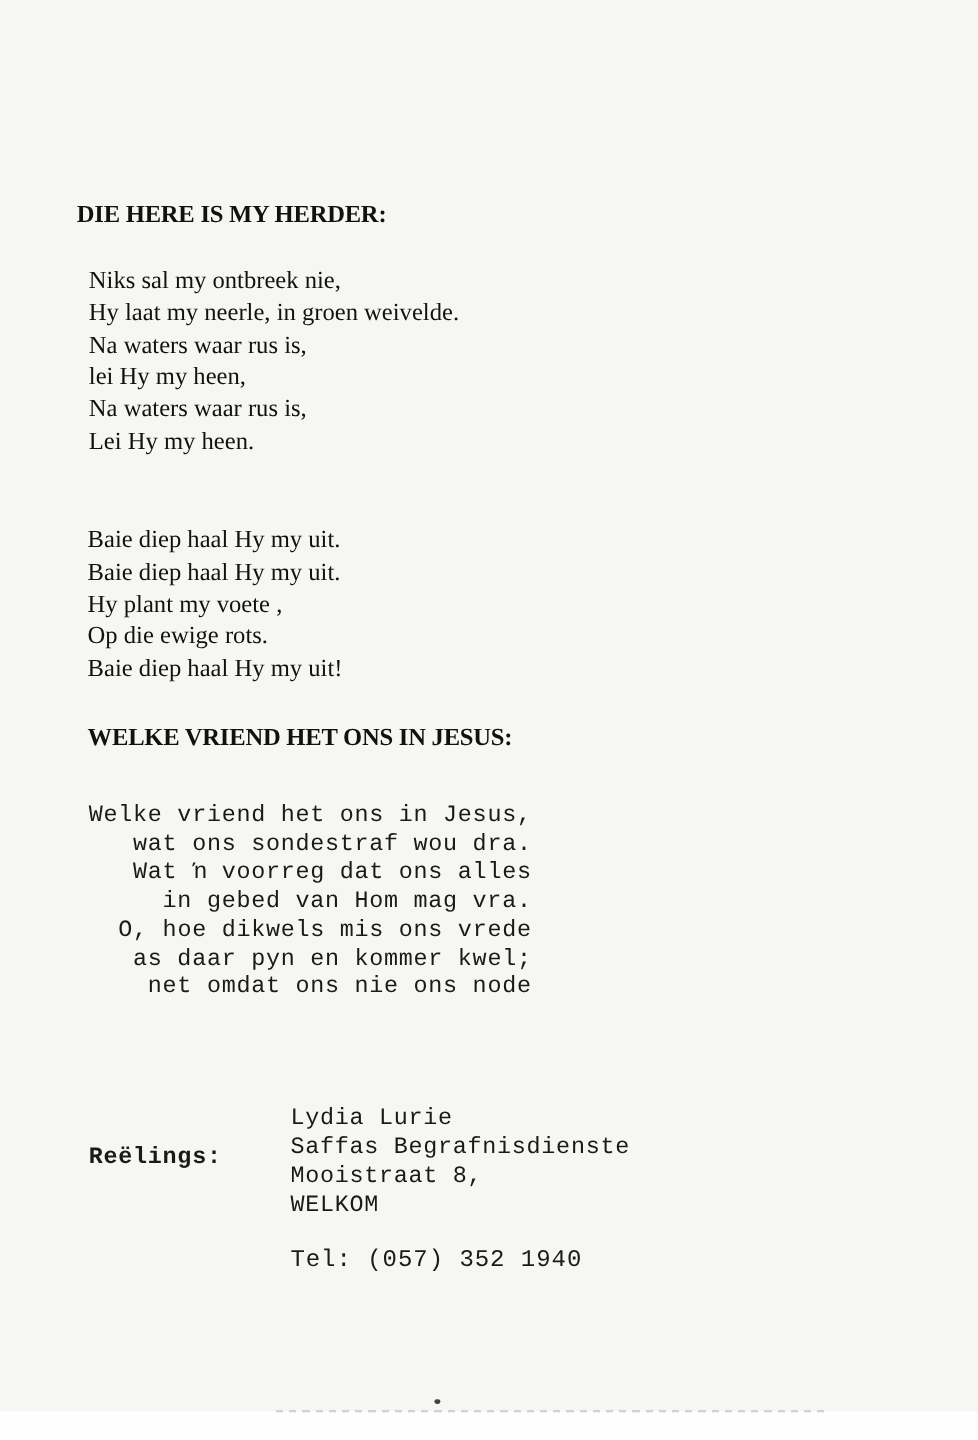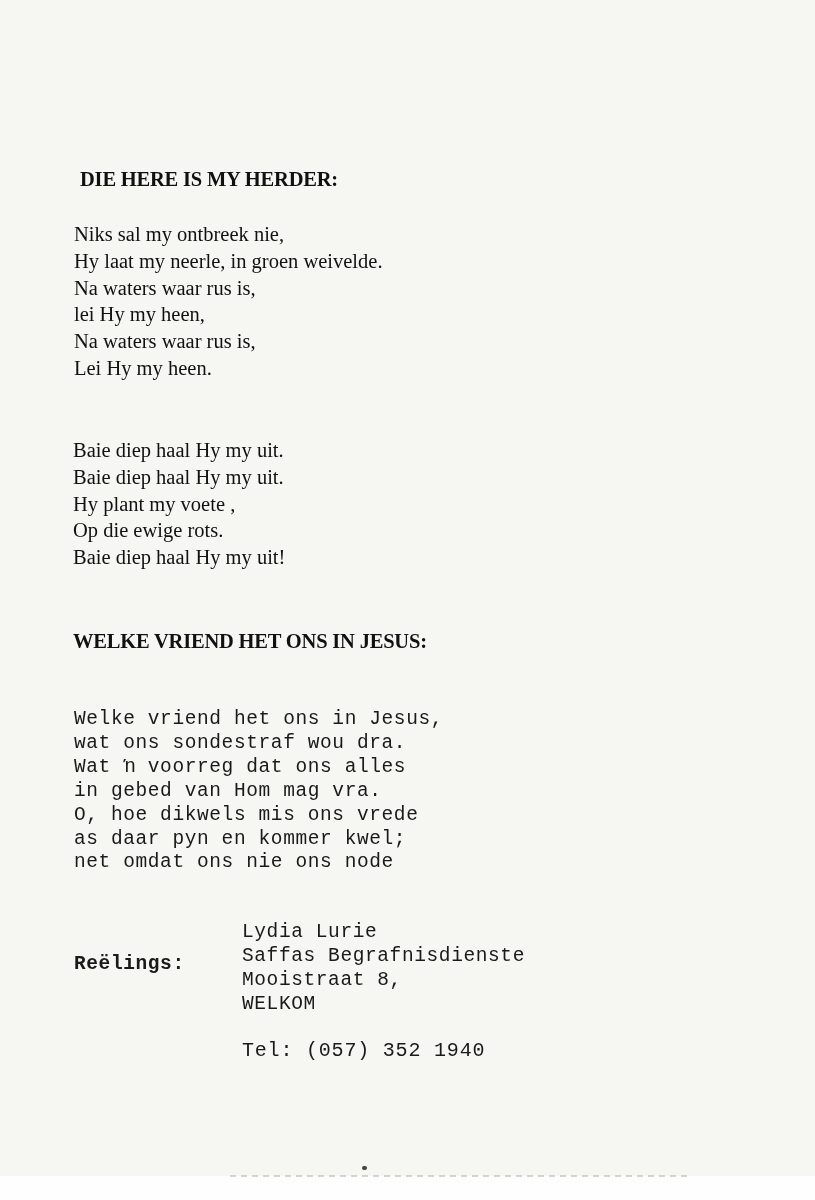--- a/index.html
+++ b/index.html
@@ -48,22 +48,22 @@
       color: #1a1a1a;
     }
     .heading {
       position: absolute;
       font-weight: bold;
       font-size: 20.5px;
       letter-spacing: -0.2px;
       margin: 0;
       white-space: nowrap;
     }
-    #h1 { left: 80px; top: 168px; }
-    #h2 { left: 73px; top: 630px; }
+    #h1 { left: 64px; top: 168px; }
+    #h2 { left: 73px; top: 604px; }
 
     .verse {
       position: absolute;
       margin: 0;
       padding: 0;
       list-style: none;
     }
     .verse li {
       white-space: nowrap;
     }
@@ -72,21 +72,21 @@
       line-height: 26.8px;
     }
     #v1 { left: 74px; top: 221px; }
     #v2 { left: 73px; top: 437px; }
 
     .mono-verse li {
       font-size: 19.5px;
       line-height: 23.9px;
       letter-spacing: 0.6px;
     }
-    #v3 { left: 74px; top: 708px; }
+    #v3 { left: 74px; top: 668px; text-align: right; }
 
     .contact {
       position: absolute;
       left: 74px;
       top: 913px;
     }
     .contact-label {
       position: absolute;
       left: 0;
       top: 0;

